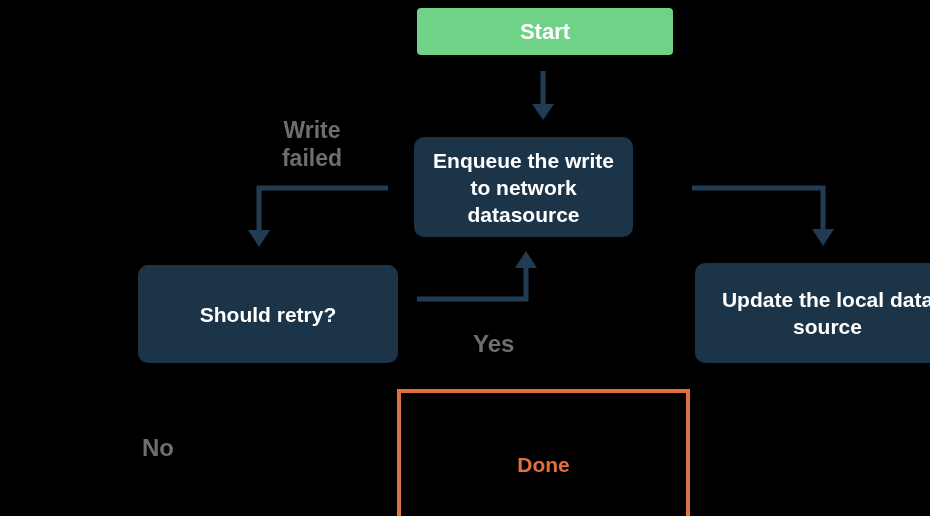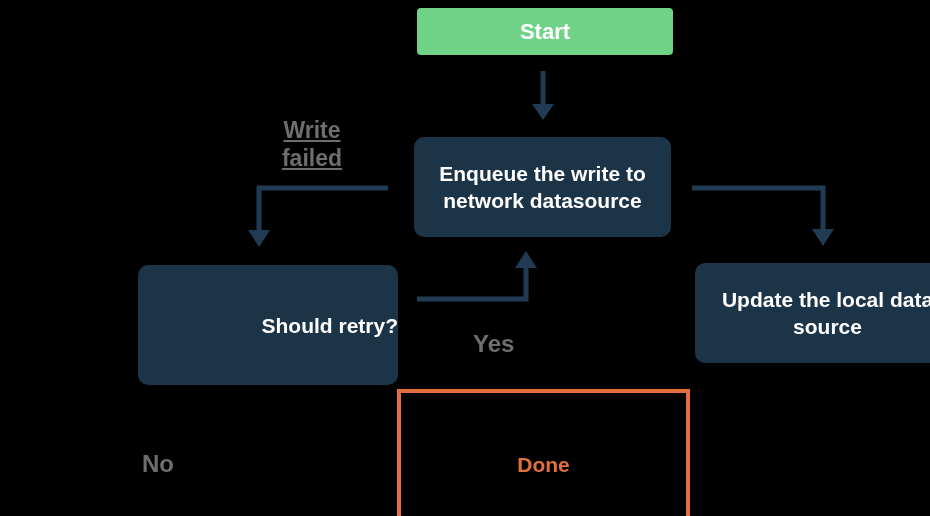--- a/index.html
+++ b/index.html
@@ -42,26 +42,26 @@
     background: #70D287;
     border-radius: 4px;
     font-size: 22px;
   }
   .node-navy {
     background: #1C3448;
     border-radius: 10px;
   }
   .node-enqueue {
     left: 379px; top: 137px;
-    width: 257px; height: 100px;
+    width: 219px; height: 100px;
     padding: 0 18px;
   }
   .node-should-retry {
     left: 103px; top: 265px;
-    width: 260px; height: 120px; justify-content: flex-end;
+    width: 260px; height: 98px;
   }
   .node-update-local {
     left: 660px; top: 263px;
     width: 265px; height: 100px;
     padding: 0 18px;
   }
   .node-done {
     left: 362px; top: 389px;
     width: 293px; height: 151px;
     background: transparent;
@@ -74,34 +74,33 @@
     position: absolute;
     color: #6E6E6E;
     font-weight: bold;
     font-size: 23px;
     line-height: 28px;
     text-align: center;
   }
   .label-write-failed {
     left: 217px; top: 116px;
     width: 120px;
-    text-decoration: underline;
   }
   .label-write-succeeded {
     left: 694px; top: 116px;
     width: 124px;
   }
   .label-yes {
     left: 438px; top: 330px;
     width: 60px;
     font-size: 24px;
     text-align: left;
   }
   .label-no {
-    left: 107px; top: 450px;
+    left: 107px; top: 434px;
     width: 60px;
     font-size: 24px;
     text-align: left;
   }
 </style>
 </head>
 <body>
 
 <div id="stage">
 

